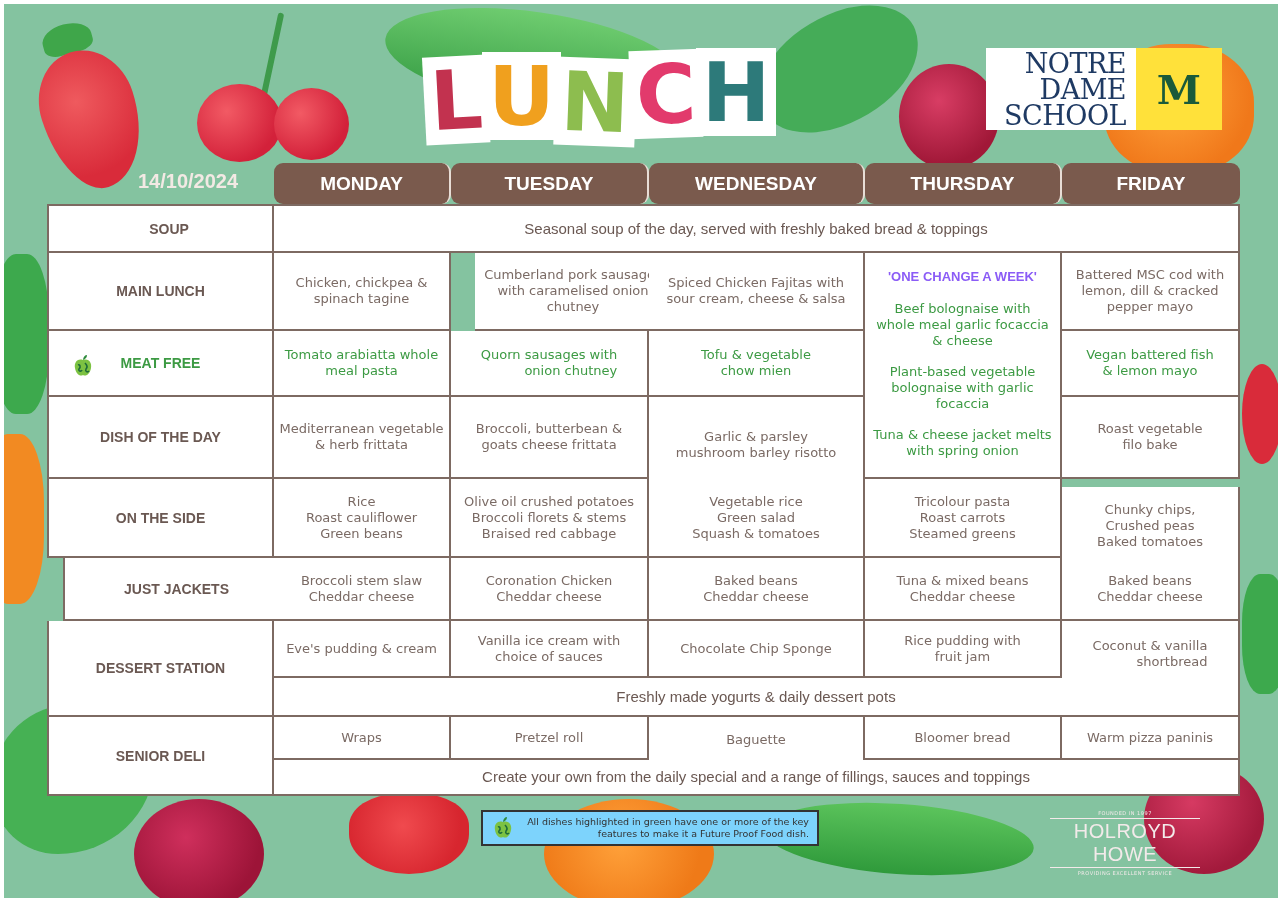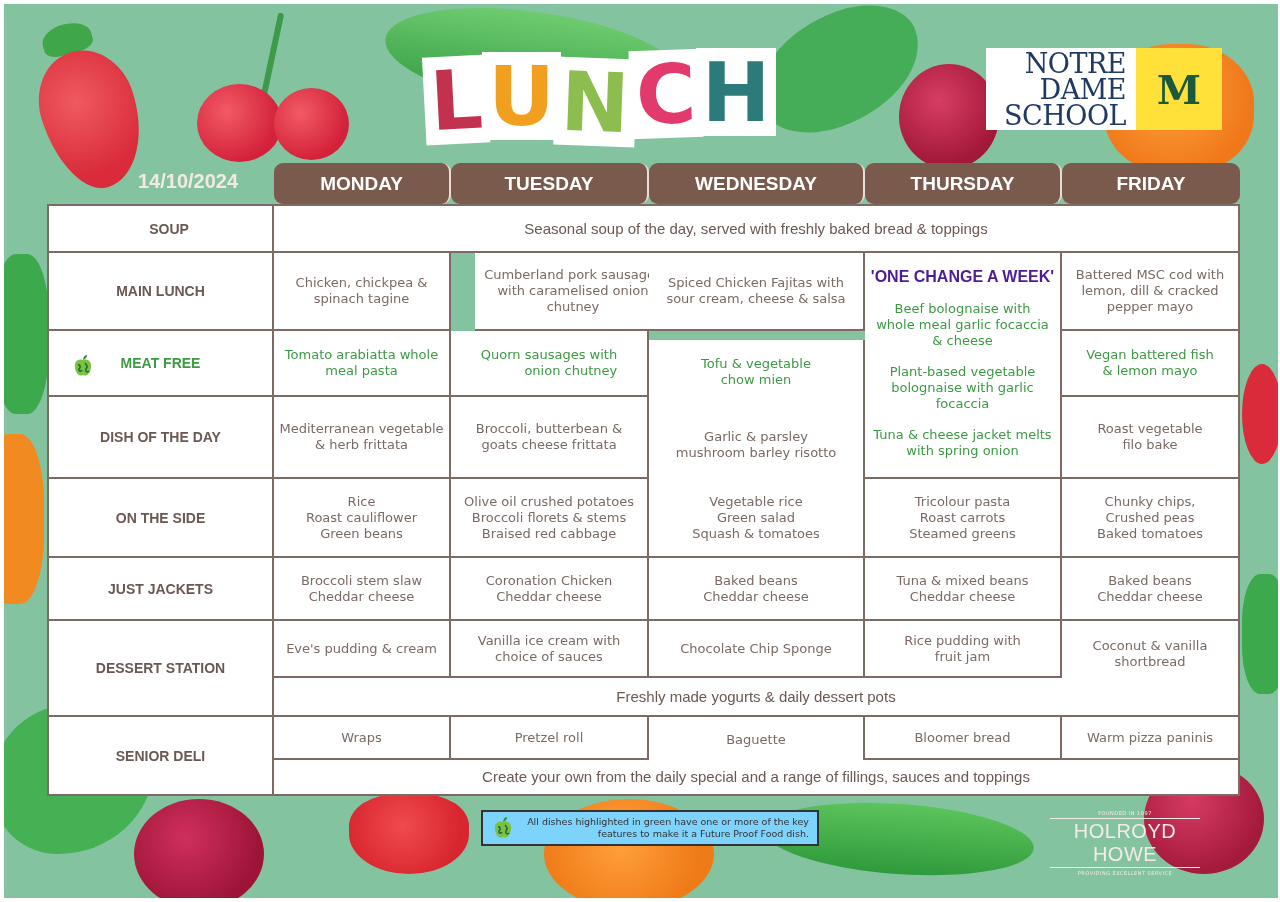--- a/index.html
+++ b/index.html
@@ -48,21 +48,21 @@
 
   
   .menu { position: absolute; left: 47px; top: 163px; }
   .hdr { position: absolute; top: 0; height: 41px; background: #7a5a4d; color: #ffffff; font-family: "Liberation Sans", sans-serif; font-weight: bold; font-size: 19px; display: flex; align-items: center; justify-content: center; border-right: 2px solid #e8ddd6; border-radius: 9px; }
   .cell { position: absolute; background: #ffffff; border-right: 2px solid #7d6a62; border-bottom: 2px solid #7d6a62; display: flex; align-items: center; justify-content: center; text-align: center; color: #7a6a64; font-size: 13px; line-height: 16px; padding: 0 3px; white-space: pre-line; }
   .cell.label { font-family: "Liberation Sans", sans-serif; font-weight: bold; font-size: 14px; color: #6a5852; border-left: 2px solid #7d6a62; }
   .cell.span-text { font-family: "Liberation Sans", sans-serif; font-size: 15px; color: #6a5852; }
   .green { color: #3c9a43; }
   .label.green { color: #3c9a43; }
   .thu-special { flex-direction: column; justify-content: flex-start; padding-top: 16px; }
-  .thu-special .head { font-family: "Liberation Sans", sans-serif; font-weight: bold; color: #4c1d95; font-size: 16px; margin-bottom: 16px; }
+  .thu-special .head { font-family: "Liberation Sans", sans-serif; font-weight: bold; color: #8b5cf6; font-size: 13px; margin-bottom: 16px; }
   .thu-special .opt { margin-bottom: 15px; }
   .apple-icon { position: absolute; left: 24px; top: 23px; width: 20px; height: 24px; }
 
   
   .footnote { position: absolute; left: 481px; top: 810px; width: 338px; height: 36px; background: #7dd3fc; border: 2px solid #333; display: flex; align-items: center; }
   .footnote .apple-icon { position: static; margin: 0 8px 0 10px; }
   .footnote-text { font-size: 9.5px; line-height: 12px; color: #333; text-align: right; flex: 1; padding-right: 8px; }
 
   
   .hh { position: absolute; left: 1050px; top: 810px; width: 150px; text-align: center; color: #f3eaea; }
@@ -156,21 +156,21 @@
       <path d="M10 6 C 4 4, 1 9, 2 14 C 3 20, 7 23, 10 21 C 13 23, 17 20, 18 14 C 19 9, 16 4, 10 6 Z" fill="#7cc242"></path>
       <path d="M5 11 C 7 10, 8 13, 6 15 C 5 17, 8 18, 9 16 M12 9 C 14 11, 15 13, 13 15 C 12 17, 14 19, 16 17" stroke="#1e6b3a" stroke-width="1.6" fill="none"></path>
       <path d="M10 6 C 10 3, 12 1, 14 1 C 14 4, 12 5, 10 6 Z" fill="#2e8b3d"></path>
     </svg>
     <span>MEAT FREE</span>
   </div>
   <div class="cell green" style="left:227px; top:168px; width:177px; height:66px;">Tomato arabiatta whole
 meal pasta</div>
   <div class="cell green" style="left:404px; top:168px; width:198px; height:66px;text-align:right;">Quorn sausages with
 onion chutney</div>
-  <div class="cell green" style="left:602px; top:168px; width:216px; height:66px;margin-top:9px;">Tofu &amp; vegetable
+  <div class="cell green" style="left:602px; top:168px; width:216px; height:66px;">Tofu &amp; vegetable
 chow mien</div>
   <div class="cell green" style="left:1015px; top:168px; width:178px; height:66px;">Vegan battered fish
 &amp; lemon mayo</div>
 
   <div class="cell label" style="left:0; top:234px; width:227px; height:82px;">DISH OF THE DAY</div>
   <div class="cell" style="left:227px; top:234px; width:177px; height:82px;">Mediterranean vegetable
 &amp; herb frittata</div>
   <div class="cell" style="left:404px; top:234px; width:198px; height:82px;">Broccoli, butterbean &amp;
 goats cheese frittata</div>
   <div class="cell" style="left:602px; top:234px; width:216px; height:98px;">Garlic &amp; parsley
@@ -184,44 +184,44 @@
 Green beans</div>
   <div class="cell" style="left:404px; top:316px; width:198px; height:79px;">Olive oil crushed potatoes
 Broccoli florets &amp; stems
 Braised red cabbage</div>
   <div class="cell" style="left:602px; top:316px; width:216px; height:79px;">Vegetable rice
 Green salad
 Squash &amp; tomatoes</div>
   <div class="cell" style="left:818px; top:316px; width:197px; height:79px;">Tricolour pasta
 Roast carrots
 Steamed greens</div>
-  <div class="cell" style="left:1015px; top:316px; width:178px; height:79px;">Chunky chips,
+  <div class="cell" style="left:1015px; top:324px; width:178px; height:79px;">Chunky chips,
 Crushed peas
 Baked tomatoes</div>
 
-  <div class="cell label" style="left:0; top:395px; width:227px; height:63px;">JUST JACKETS</div>
+  <div class="cell label" style="left:16px; top:395px; width:227px; height:63px;">JUST JACKETS</div>
   <div class="cell" style="left:227px; top:395px; width:177px; height:63px;">Broccoli stem slaw
 Cheddar cheese</div>
   <div class="cell" style="left:404px; top:395px; width:198px; height:63px;">Coronation Chicken
 Cheddar cheese</div>
   <div class="cell" style="left:602px; top:395px; width:216px; height:63px;">Baked beans
 Cheddar cheese</div>
   <div class="cell" style="left:818px; top:395px; width:197px; height:63px;">Tuna &amp; mixed beans
 Cheddar cheese</div>
   <div class="cell" style="left:1015px; top:395px; width:178px; height:63px;">Baked beans
 Cheddar cheese</div>
 
   <div class="cell label" style="left:0; top:458px; width:227px; height:96px;">DESSERT  STATION</div>
   <div class="cell" style="left:227px; top:458px; width:177px; height:57px;">Eve's pudding &amp; cream</div>
   <div class="cell" style="left:404px; top:458px; width:198px; height:57px;">Vanilla ice cream with
 choice of sauces</div>
   <div class="cell" style="left:602px; top:458px; width:216px; height:57px;">Chocolate Chip Sponge</div>
   <div class="cell" style="left:818px; top:458px; width:197px; height:57px;">Rice pudding with
 fruit jam</div>
-  <div class="cell" style="left:1015px; top:458px; width:178px; height:67px;">Coconut &amp; vanilla
+  <div class="cell" style="left:1015px; top:458px; width:178px; height:67px;text-align:right;">Coconut &amp; vanilla
 shortbread</div>
   <div class="cell span-text" style="left:227px; top:515px; width:966px; height:39px;">Freshly made yogurts &amp; daily dessert pots</div>
 
   <div class="cell label" style="left:0; top:554px; width:227px; height:79px;">SENIOR DELI</div>
   <div class="cell" style="left:227px; top:554px; width:177px; height:43px;">Wraps</div>
   <div class="cell" style="left:404px; top:554px; width:198px; height:43px;">Pretzel roll</div>
   <div class="cell" style="left:602px; top:554px; width:216px; height:47px;">Baguette</div>
   <div class="cell" style="left:818px; top:554px; width:197px; height:43px;">Bloomer bread</div>
   <div class="cell" style="left:1015px; top:554px; width:178px; height:43px;">Warm pizza paninis</div>
   <div class="cell span-text" style="left:227px; top:597px; width:966px; height:36px;">Create your own from the daily special and a range of fillings, sauces and toppings</div>

